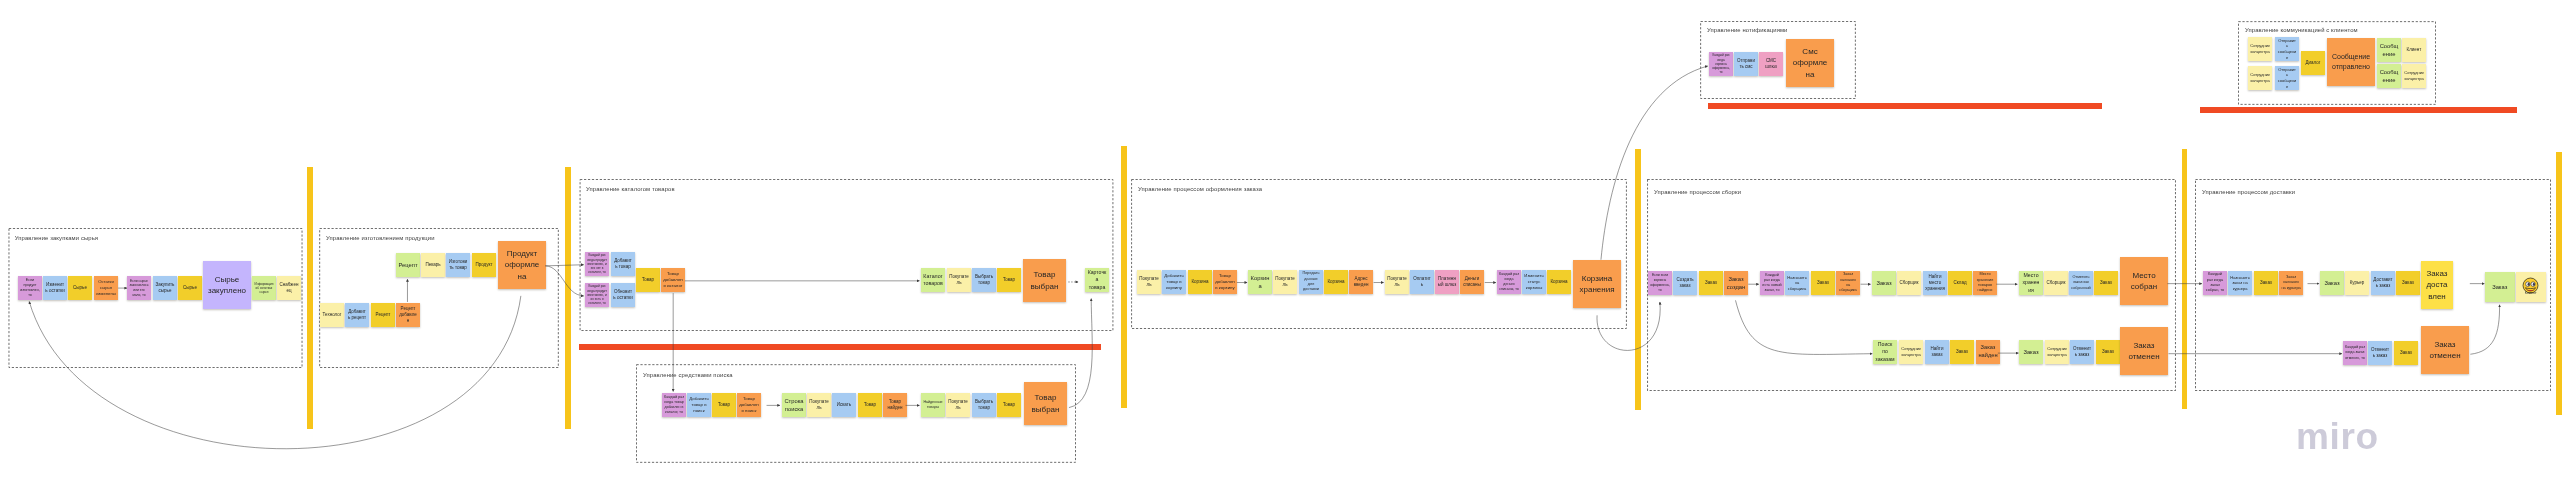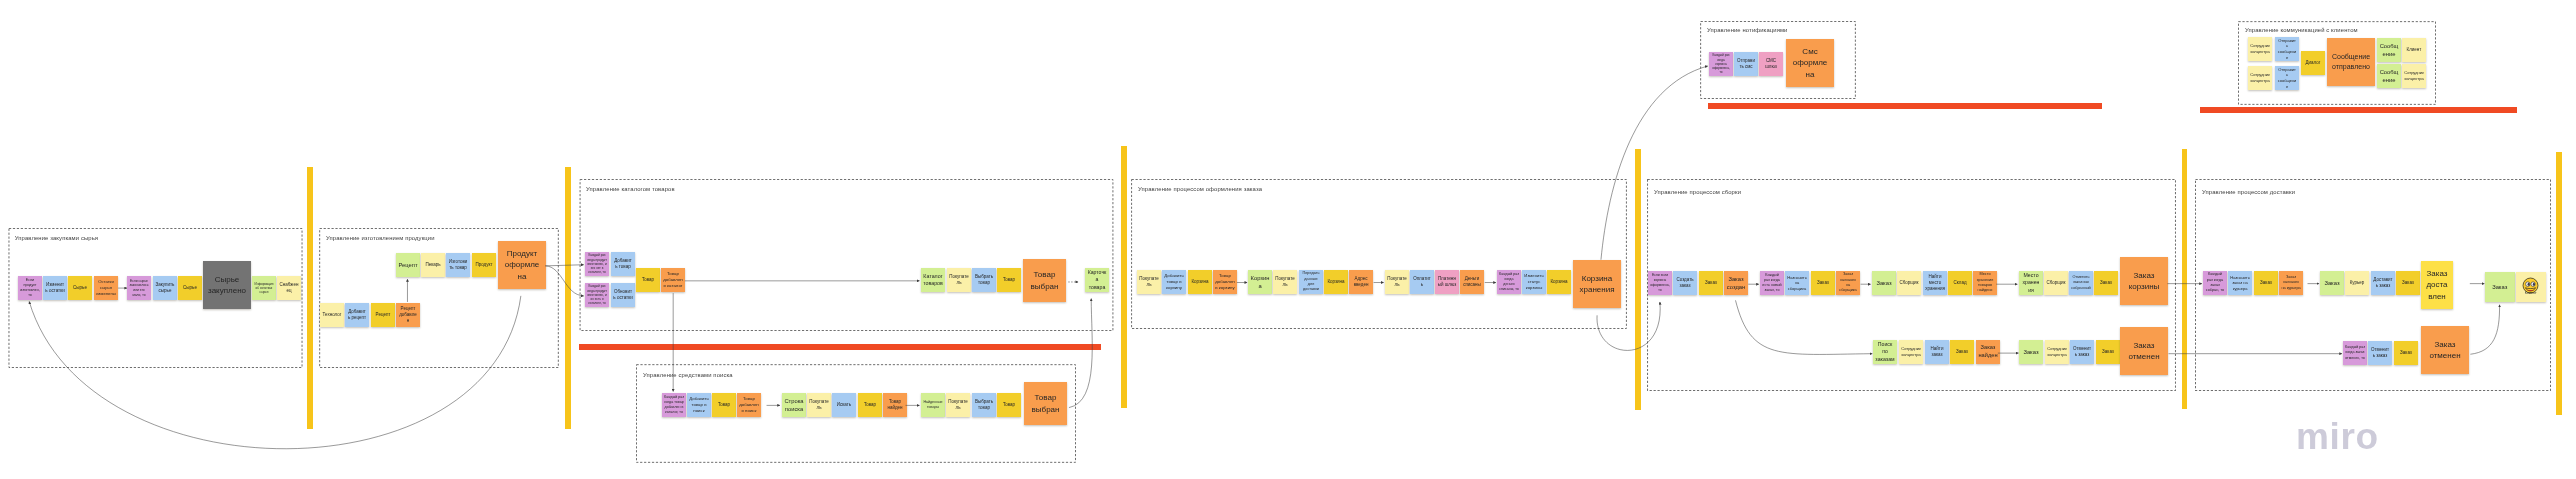--- a/index.html
+++ b/index.html
@@ -102,21 +102,21 @@
     </div>
     <div class="card" style="left: 127px; top: 276px; width: 24px; height: 24px; background: rgb(215, 154, 218); font-size: 3.3px;">
       <span>Если сырье закончилось или его мало, то</span>
     </div>
     <div class="card" style="left: 153px; top: 276px; width: 24px; height: 24px; background: rgb(166, 203, 242); font-size: 4.5px;">
       <span>Закупить сырье</span>
     </div>
     <div class="card" style="left: 178px; top: 276px; width: 24px; height: 24px; background: rgb(242, 206, 42); font-size: 4.5px;">
       <span>Сырье</span>
     </div>
-    <div class="card big" style="left: 203px; top: 261px; width: 48px; height: 48px; background: #737373; font-size: 8px;">
+    <div class="card big" style="left: 203px; top: 261px; width: 48px; height: 48px; background: #c4b5fd; font-size: 8px;">
       <span>Сырье закуплено</span>
     </div>
     <div class="card" style="left: 252px; top: 276px; width: 24px; height: 24px; background: rgb(211, 239, 147); font-size: 3.1px;">
       <span>Информация об остатках сырья</span>
     </div>
     <div class="card" style="left: 277px; top: 276px; width: 24px; height: 24px; background: rgb(251, 240, 168); font-size: 4.5px;">
       <span>Снабженец</span>
     </div>
     <div class="card" style="left: 320px; top: 303px; width: 24px; height: 24px; background: rgb(251, 240, 168); font-size: 4.5px;">
       <span>Технолог</span>
@@ -319,21 +319,21 @@
     <div class="card" style="left: 2044px; top: 271px; width: 24px; height: 24px; background: rgb(251, 240, 168); font-size: 4.5px;">
       <span>Сборщик</span>
     </div>
     <div class="card" style="left: 2069px; top: 271px; width: 24px; height: 24px; background: rgb(166, 203, 242); font-size: 3.8px;">
       <span>Отметить заказ как собранный</span>
     </div>
     <div class="card" style="left: 2094px; top: 271px; width: 24px; height: 24px; background: rgb(242, 206, 42); font-size: 4.5px;">
       <span>Заказ</span>
     </div>
     <div class="card big" style="left: 2120px; top: 257px; width: 48px; height: 48px; background: rgb(249, 157, 77); font-size: 8px;">
-      <span>Заказ корзины</span>
+      <span>Место собран</span>
     </div>
     <div class="card" style="left: 1873px; top: 340px; width: 24px; height: 24px; background: rgb(211, 239, 147); font-size: 5.2px;">
       <span>Поиск по заказам</span>
     </div>
     <div class="card" style="left: 1899px; top: 340px; width: 24px; height: 24px; background: rgb(251, 240, 168); font-size: 4px;">
       <span>Сотрудник колцентра</span>
     </div>
     <div class="card" style="left: 1925px; top: 340px; width: 24px; height: 24px; background: rgb(166, 203, 242); font-size: 4.5px;">
       <span>Найти заказ</span>
     </div>

